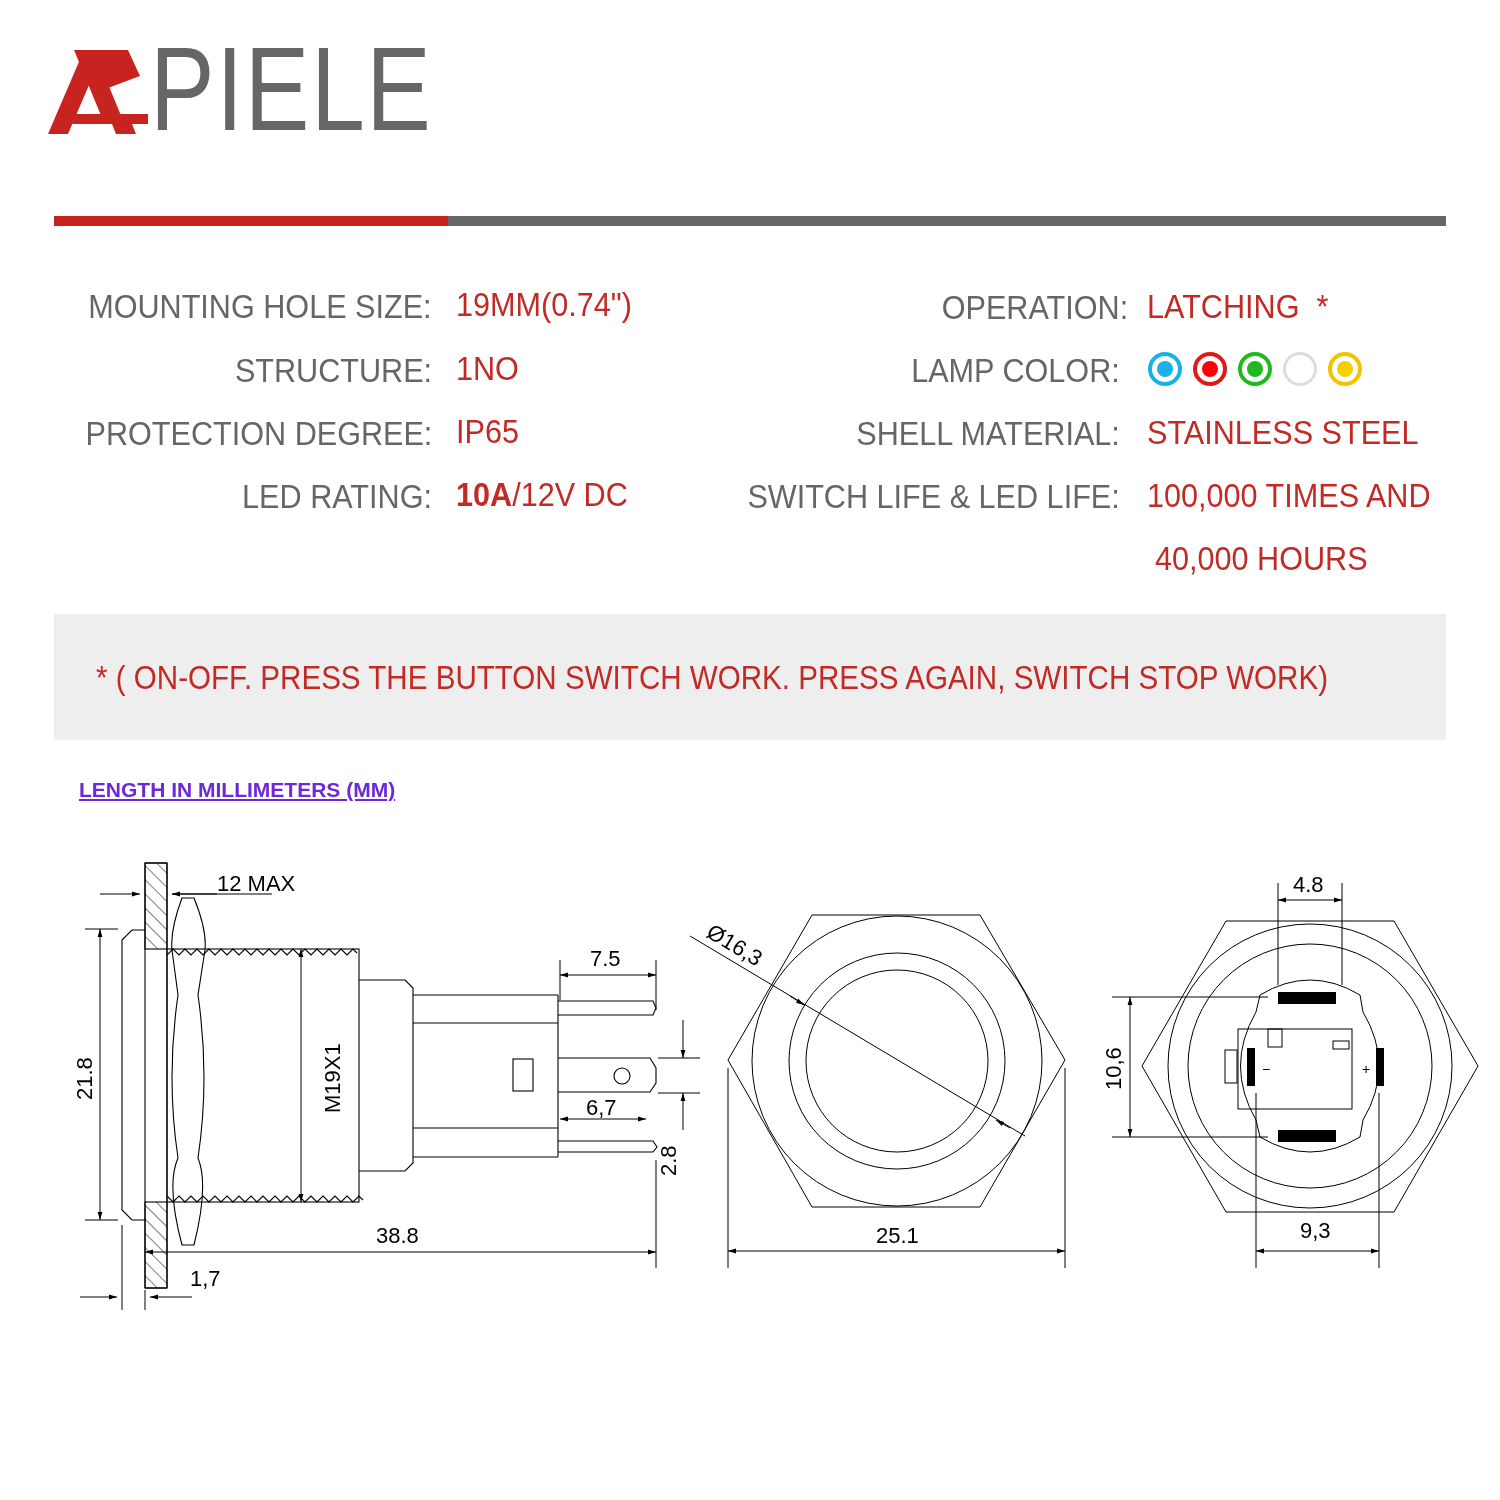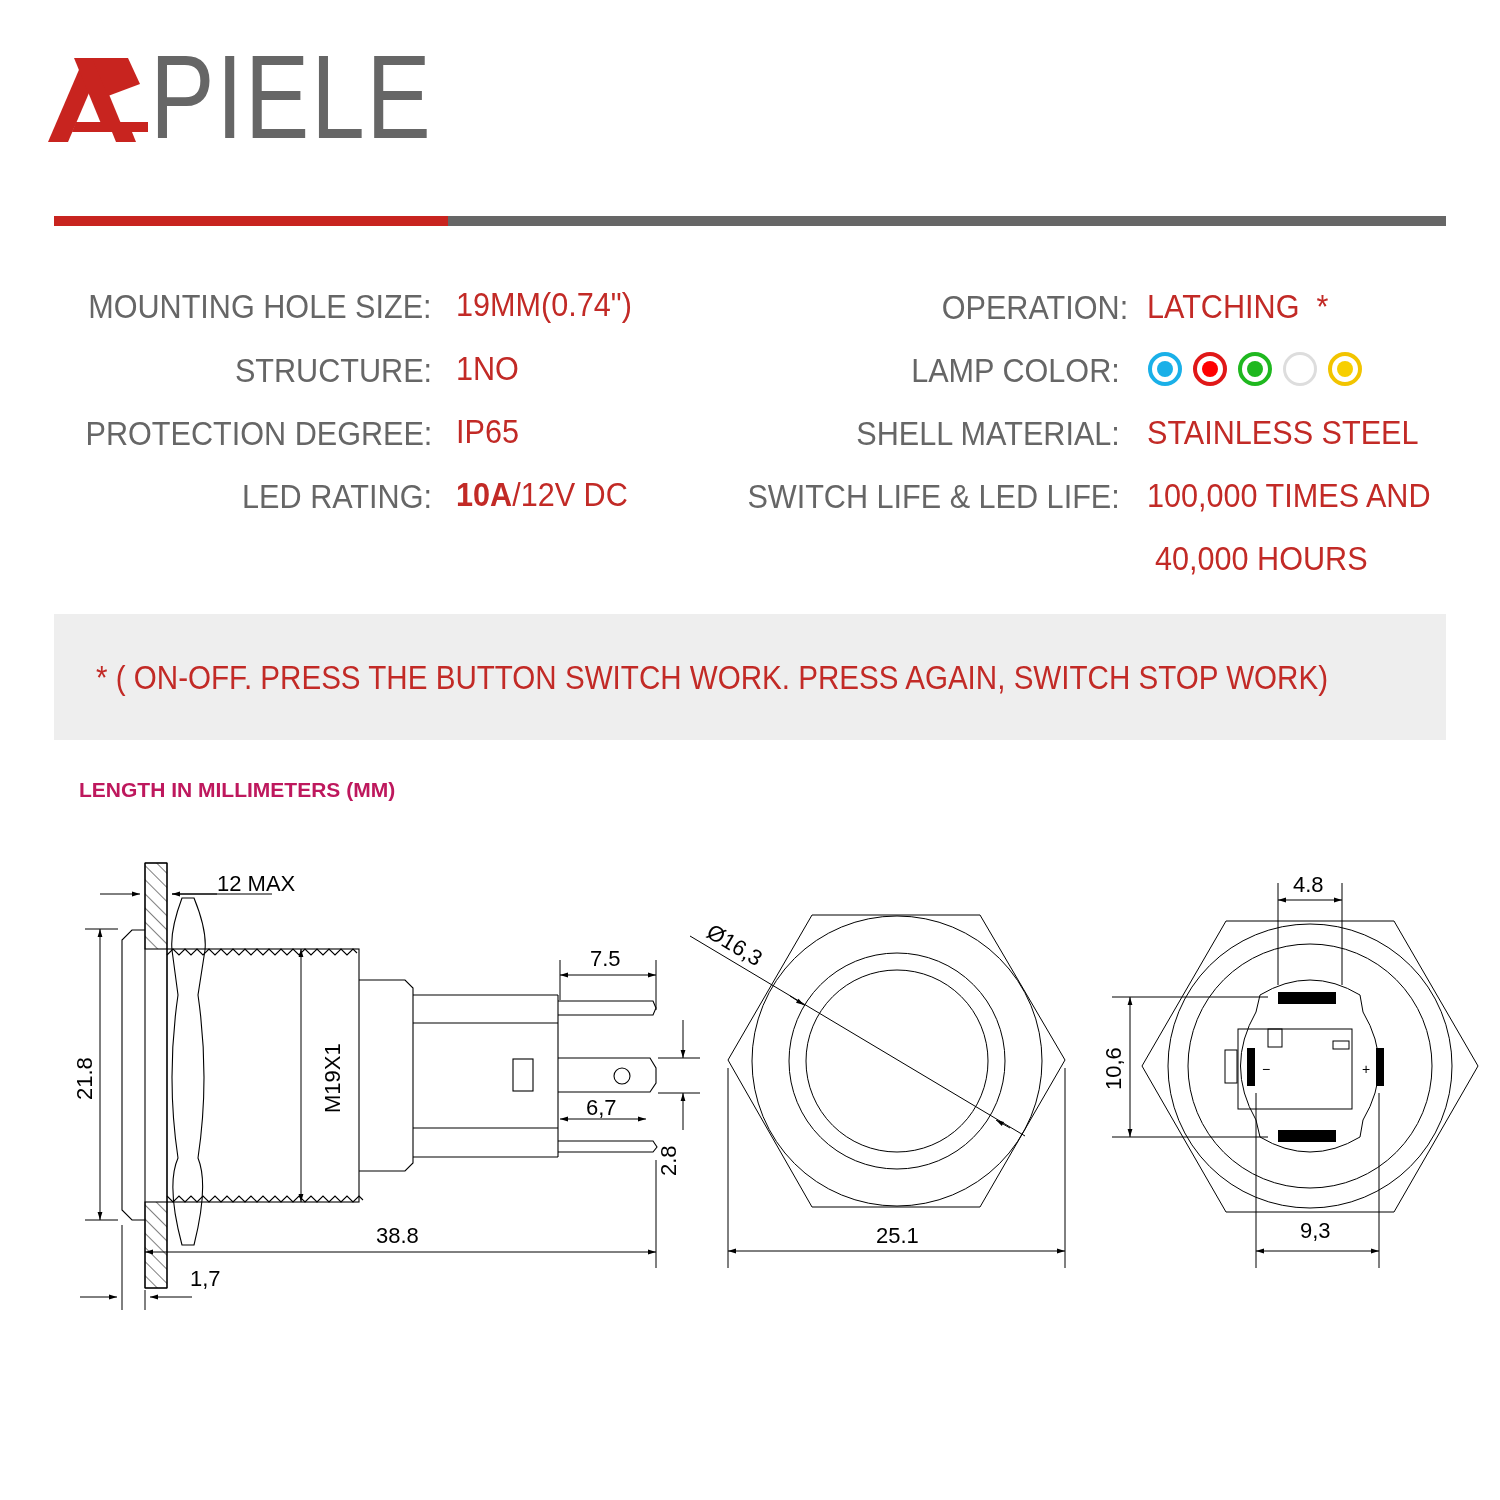--- a/index.html
+++ b/index.html
@@ -1,31 +1,31 @@
 <!DOCTYPE html>
 <html><head>
 <meta charset="utf-8">
 <style>
   html, body { margin:0; padding:0; background:#ffffff; }
   body { width:1500px; height:1500px; position:relative; overflow:hidden; font-family:"Liberation Sans", sans-serif; }
   .abs { position:absolute; }
-  .logo { left:48px; top:52px; width:360px; height:95px; }
+  .logo { left:48px; top:44px; width:360px; height:95px; }
   .logo-text { position:absolute; left:102px; top:-14px; font-size:118px; color:#666666; font-family:"Liberation Sans", sans-serif; letter-spacing:2px; line-height:1; transform:scaleX(0.82); transform-origin:left top; }
   .rule { left:54px; top:216px; height:10px; }
   .rule-red { width:394px; background:#c8241f; }
   .rule-gray { left:448px; width:998px; background:#666666; }
   .spec-label { color:#666666; font-size:34px; text-align:right; white-space:nowrap; transform:scaleX(0.9); transform-origin:right center; line-height:40px; }
   .spec-value { color:#c22a26; font-size:34px; white-space:nowrap; transform:scaleX(0.9); transform-origin:left center; line-height:40px; }
   .bold { font-weight:bold; }
   .lamps { left:1148px; top:352px; display:flex; gap:11px; }
   .lamp { width:34px; height:34px; border-radius:50%; box-sizing:border-box; border:4px solid; background:#fff; position:relative; }
   .lamp .dot { position:absolute; left:5px; top:5px; width:16px; height:16px; border-radius:50%; }
   .note-box { left:54px; top:614px; width:1392px; height:126px; background:#eeeeee; }
   .note-text { left:96px; top:656px; color:#c22a26; font-size:34px; white-space:nowrap; transform:scaleX(0.87); transform-origin:left center; line-height:42px; }
-  .units { left:79px; top:778px; font-size:21px; font-weight:bold; color:#be185d; white-space:nowrap; }
+  .units { left:79px; top:778px; font-size:21px; font-weight:bold; color:#6d28d9; white-space:nowrap;text-decoration:underline; }
   svg text { font-family:"Liberation Sans", sans-serif; }
 </style>
 </head>
 <body>
 
 <div class="abs logo">
   <svg width="110" height="95" viewBox="0 0 110 95" style="position:absolute;left:0;top:0">
     <polygon points="0,90 36,6 56,6 20,90" fill="#c8241f"></polygon>
     <polygon points="26,6 46,6 74,74 54,74" fill="#c8241f"></polygon>
     <polygon points="44,6 80,6 92,32 60,44" fill="#c8241f"></polygon>

